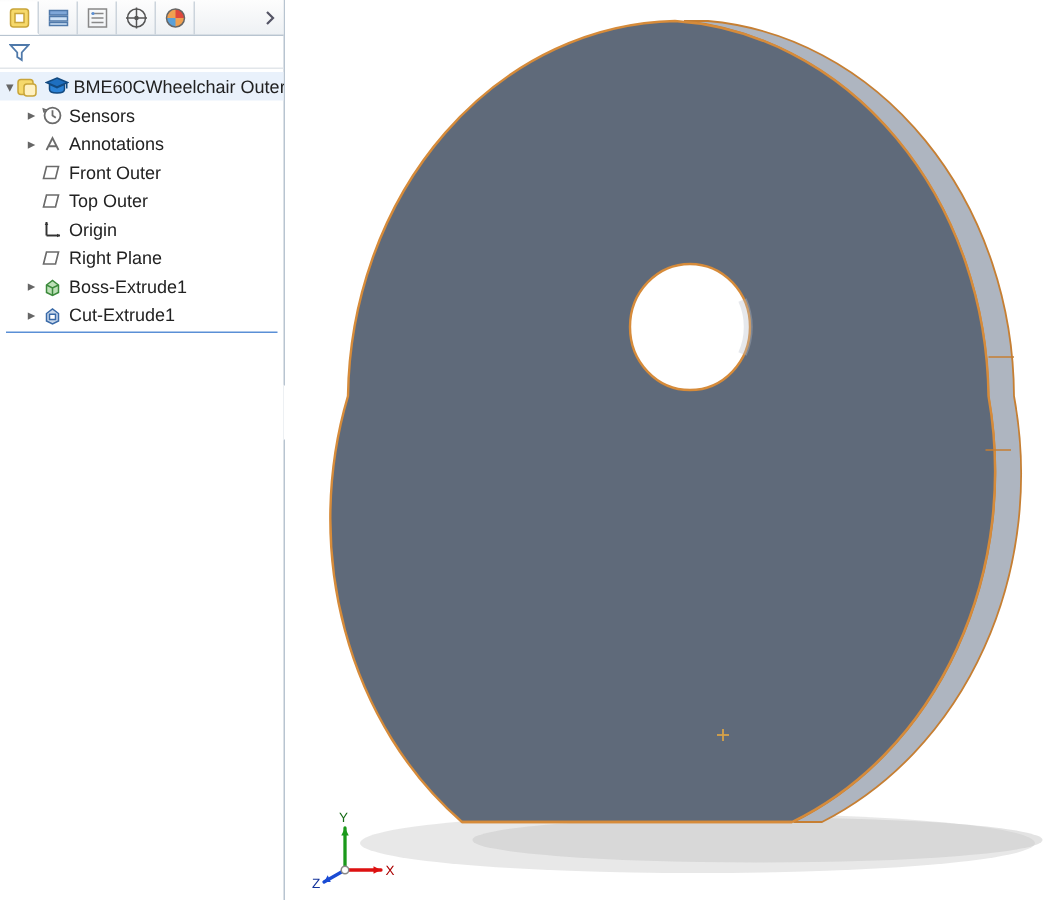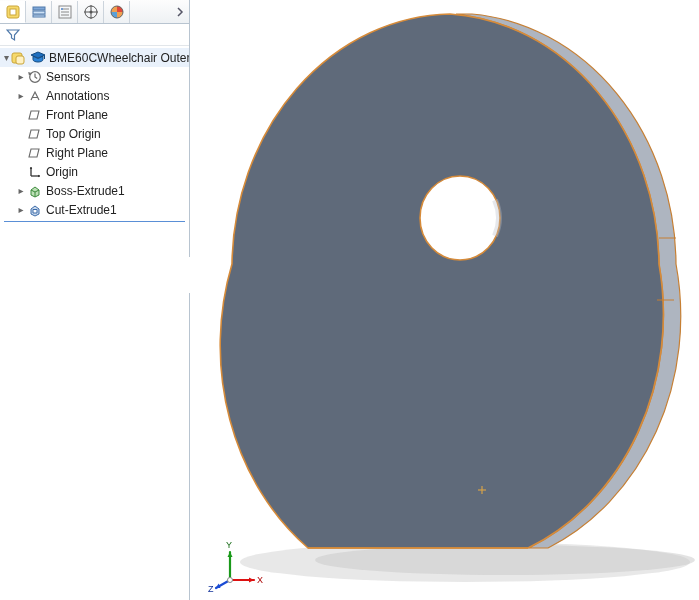--- a/index.html
+++ b/index.html
@@ -128,54 +128,54 @@
       </div>
 
 
       <div class="node indent1">
         <span class="caret none">▸</span>
         <span class="ic">
           <svg width="14" height="14" viewBox="0 0 14 14">
               <path d="M3 3 L11 3 L9 11 L1 11 Z" fill="none" stroke="#6b6b6b" stroke-width="1.1"></path>
             </svg>
         </span>
-        <span class="lbl">Front Plane</span>
+        <span class="lbl">Front Outer</span>
       </div>
 
       <div class="node indent1">
         <span class="caret none">▸</span>
         <span class="ic">
           <svg width="14" height="14" viewBox="0 0 14 14">
               <path d="M3 3 L11 3 L9 11 L1 11 Z" fill="none" stroke="#6b6b6b" stroke-width="1.1"></path>
             </svg>
         </span>
-        <span class="lbl">Top Origin</span>
-      </div>
-
-      <div class="node indent1">
-        <span class="caret none">▸</span>
-        <span class="ic">
-          <svg width="14" height="14" viewBox="0 0 14 14">
-              <path d="M3 3 L11 3 L9 11 L1 11 Z" fill="none" stroke="#6b6b6b" stroke-width="1.1"></path>
-            </svg>
-        </span>
-        <span class="lbl">Right Plane</span>
+        <span class="lbl">Top Outer</span>
       </div>
 
       <div class="node indent1">
         <span class="caret none">▸</span>
         <span class="ic">
           <svg width="14" height="14" viewBox="0 0 14 14">
               <line x1="3" y1="11" x2="3" y2="2" stroke="#333" stroke-width="1.3"></line>
               <line x1="3" y1="11" x2="12" y2="11" stroke="#333" stroke-width="1.3"></line>
               <path d="M3 2 L1.8 4 L4.2 4 Z" fill="#333"></path>
               <path d="M12 11 L10 9.8 L10 12.2 Z" fill="#333"></path>
             </svg>
         </span>
         <span class="lbl">Origin</span>
+      </div>
+
+      <div class="node indent1">
+        <span class="caret none">▸</span>
+        <span class="ic">
+          <svg width="14" height="14" viewBox="0 0 14 14">
+              <path d="M3 3 L11 3 L9 11 L1 11 Z" fill="none" stroke="#6b6b6b" stroke-width="1.1"></path>
+            </svg>
+        </span>
+        <span class="lbl">Right Plane</span>
       </div>
 
       <div class="node indent1">
         <span class="caret">▸</span>
         <span class="ic">
           <svg width="14" height="14" viewBox="0 0 14 14">
               <path d="M3 6 L7 3 L11 6 L11 11 L7 13 L3 11 Z" fill="#bde0b7" stroke="#3c8a3c"></path>
               <path d="M3 6 L7 8 L11 6 M7 8 V13" fill="none" stroke="#3c8a3c"></path>
             </svg>
         </span>

